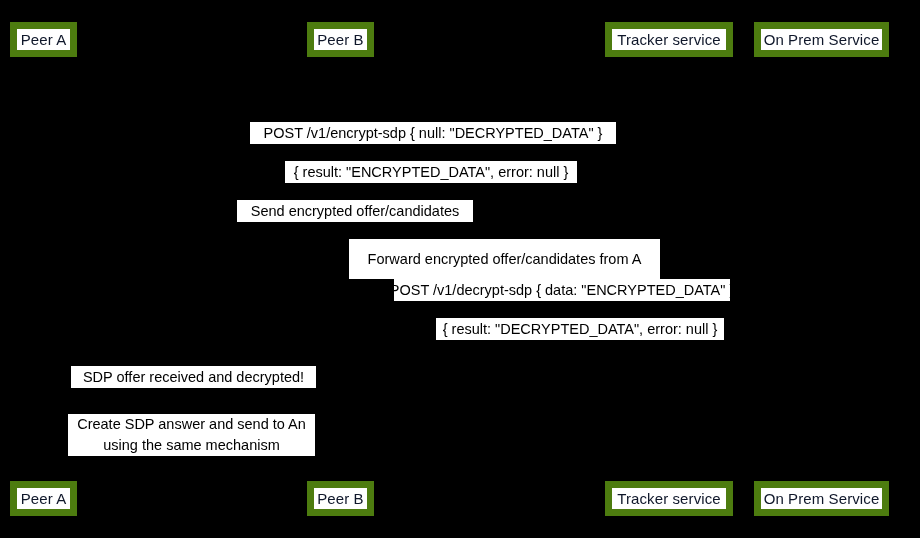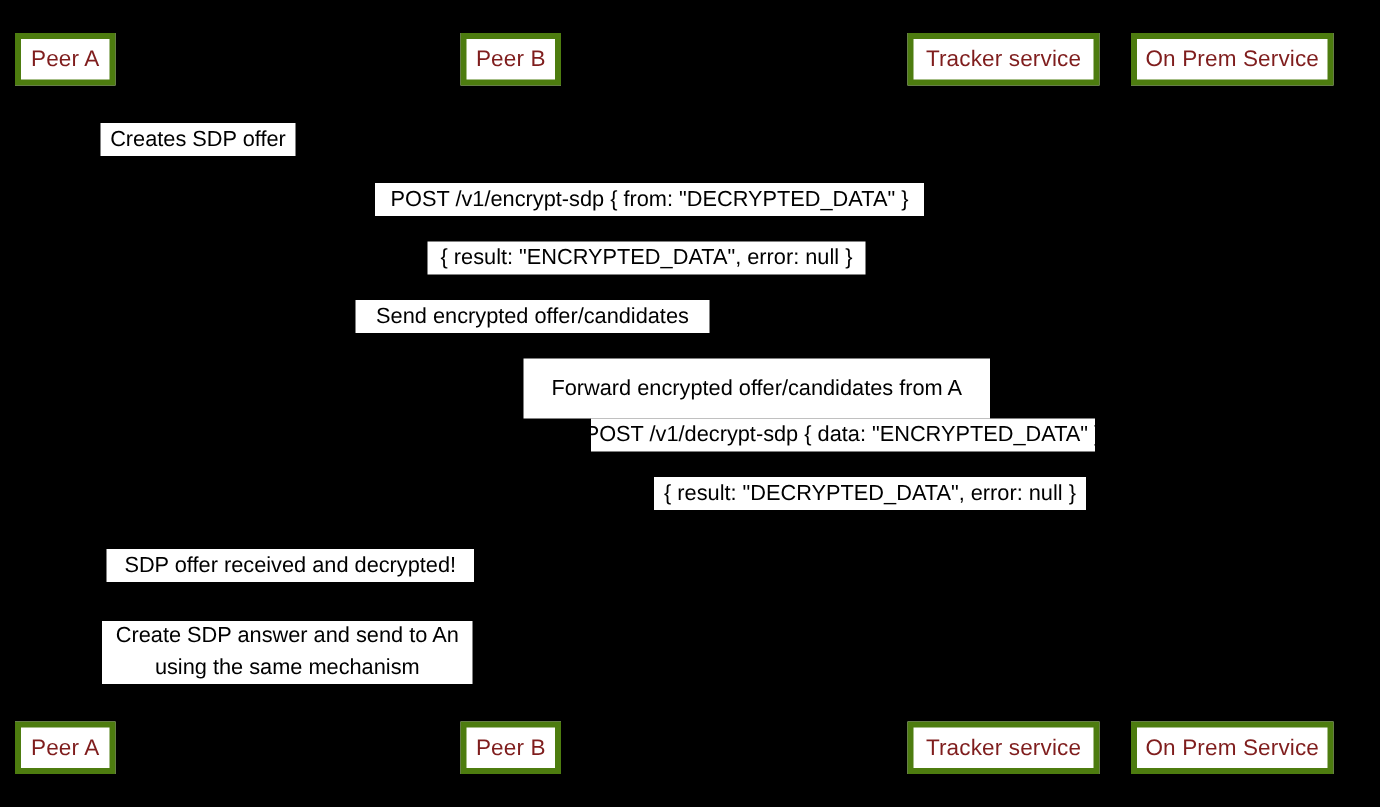--- a/index.html
+++ b/index.html
@@ -11,22 +11,22 @@
     position: relative;
     width: 920px;
     height: 538px;
     background: #000000;
     overflow: hidden;
     font-family: "Liberation Sans", sans-serif;
   }
   .participant {
     position: absolute;
     background: #ffffff;
-    color: #7f1d1d;
-    border: 4px solid #4d7c0f;
+    color: #0f172a;
+    border: 7px solid #4d7c0f;
     box-sizing: border-box;
     display: flex;
     align-items: center;
     justify-content: center;
     font-size: 15px;
     line-height: 1;
     white-space: nowrap;
     letter-spacing: 0.1px;
   }
   .msg {
@@ -54,22 +54,21 @@
 
 <div id="canvas">
     <div class="participant" style="left: 10px; top: 22px; width: 67px; height: 35px;">Peer A</div>
     <div class="participant" style="left: 307px; top: 22px; width: 67px; height: 35px;">Peer B</div>
     <div class="participant" style="left: 605px; top: 22px; width: 128px; height: 35px;">Tracker service</div>
     <div class="participant" style="left: 754px; top: 22px; width: 135px; height: 35px;">On Prem Service</div>
     <div class="participant" style="left: 10px; top: 481px; width: 67px; height: 35px;">Peer A</div>
     <div class="participant" style="left: 307px; top: 481px; width: 67px; height: 35px;">Peer B</div>
     <div class="participant" style="left: 605px; top: 481px; width: 128px; height: 35px;">Tracker service</div>
     <div class="participant" style="left: 754px; top: 481px; width: 135px; height: 35px;">On Prem Service</div>
-    <div class="msg" style="left: 67px; top: 82px; width: 130px; height: 22px;">Creates SDP offer</div>
-    <div class="msg" style="left: 250px; top: 122px; width: 366px; height: 22px;">POST /v1/encrypt-sdp { from: "DECRYPTED_DATA" }</div>
+    <div class="msg" style="left: 250px; top: 122px; width: 366px; height: 22px;">POST /v1/encrypt-sdp { null: "DECRYPTED_DATA" }</div>
     <div class="msg" style="left: 285px; top: 161px; width: 292px; height: 22px;">{ result: "ENCRYPTED_DATA", error: null }</div>
     <div class="msg" style="left: 237px; top: 200px; width: 236px; height: 22px;">Send encrypted offer/candidates</div>
     <div class="msg" style="left: 349px; top: 239px; width: 311px; height: 40px;">Forward encrypted offer/candidates from A</div>
     <div class="msg" style="left: 394px; top: 279px; width: 336px; height: 22px;">POST /v1/decrypt-sdp { data: "ENCRYPTED_DATA" }</div>
     <div class="msg" style="left: 436px; top: 318px; width: 288px; height: 22px;">{ result: "DECRYPTED_DATA", error: null }</div>
     <div class="msg" style="left: 71px; top: 366px; width: 245px; height: 22px;">SDP offer received and decrypted!</div>
     <div class="msg two-line" style="left: 68px; top: 414px; width: 247px; height: 42px;">Create SDP answer and send to An
 using the same mechanism</div>
   </div>
 

